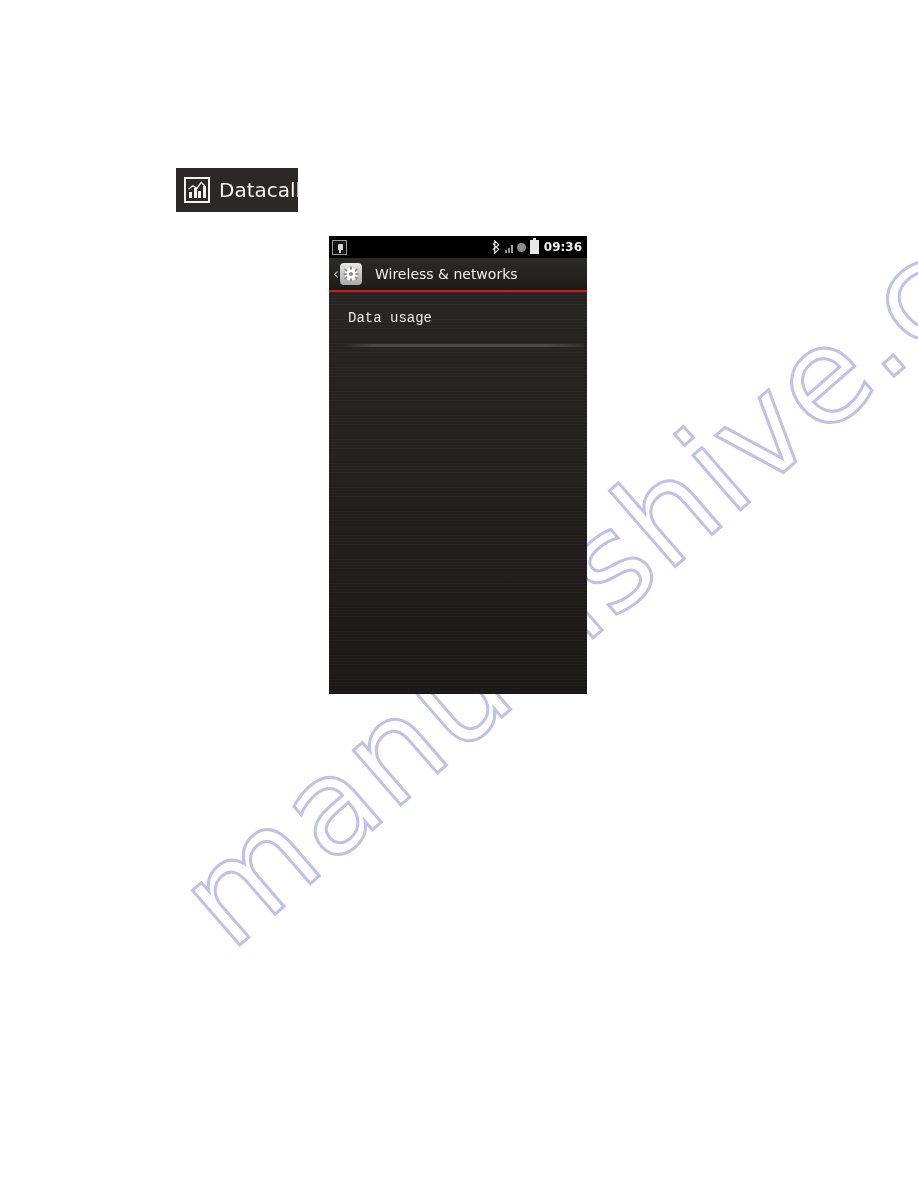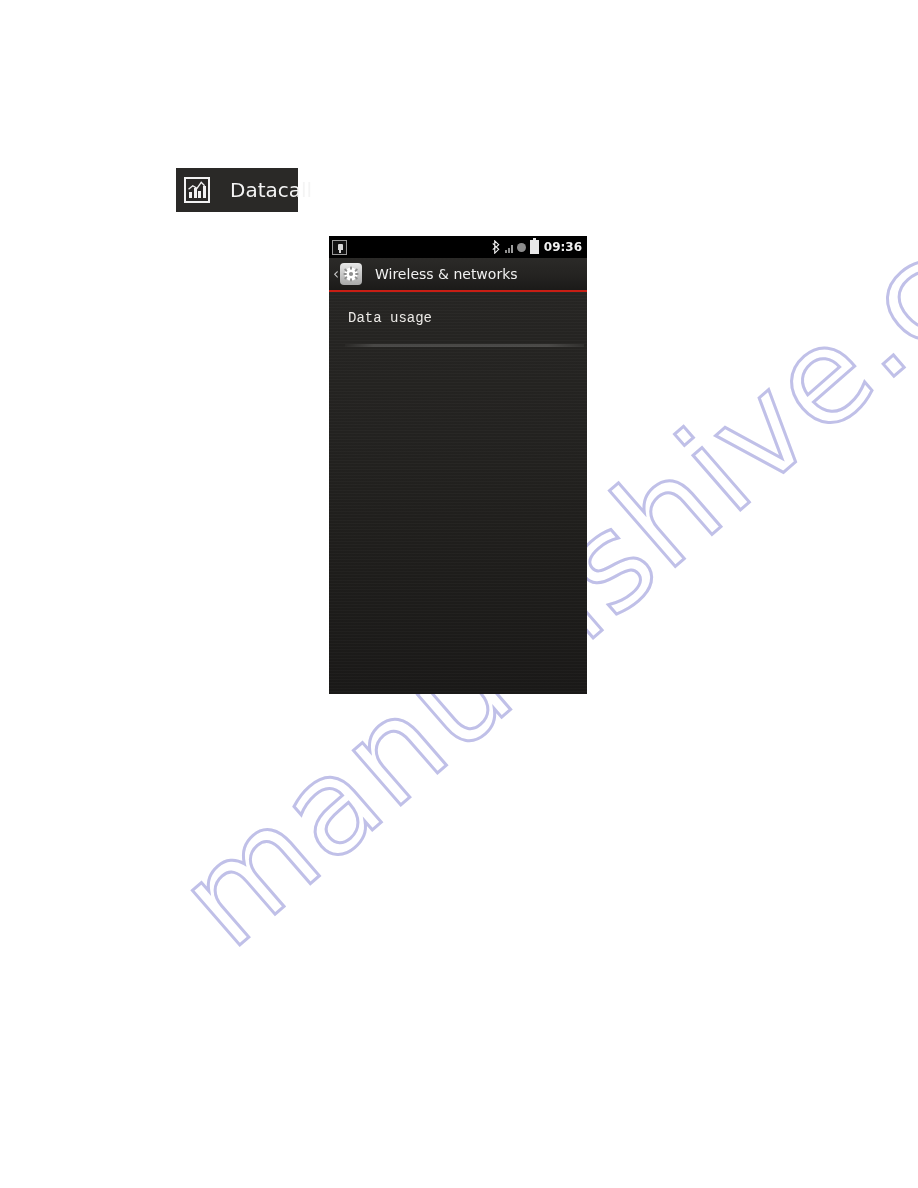--- a/index.html
+++ b/index.html
@@ -75,21 +75,21 @@
   .dc-bar.b4 { left: 16.5px; height: 12px; }
   #dc-line {
     position: absolute;
     left: 0; top: 0;
     width: 100%; height: 100%;
   }
   #datacall-label {
     color: #f4f4f4;
     font-size: 20px;
     font-family: "DejaVu Sans", sans-serif;
-    margin-left: 20px;
+    margin-left: 9px;
     letter-spacing: 0px;
     line-height: 1;
     text-align: right;
   }
 
   
   #phone-screen {
     position: absolute;
     left: 329px;
     top: 236px;

